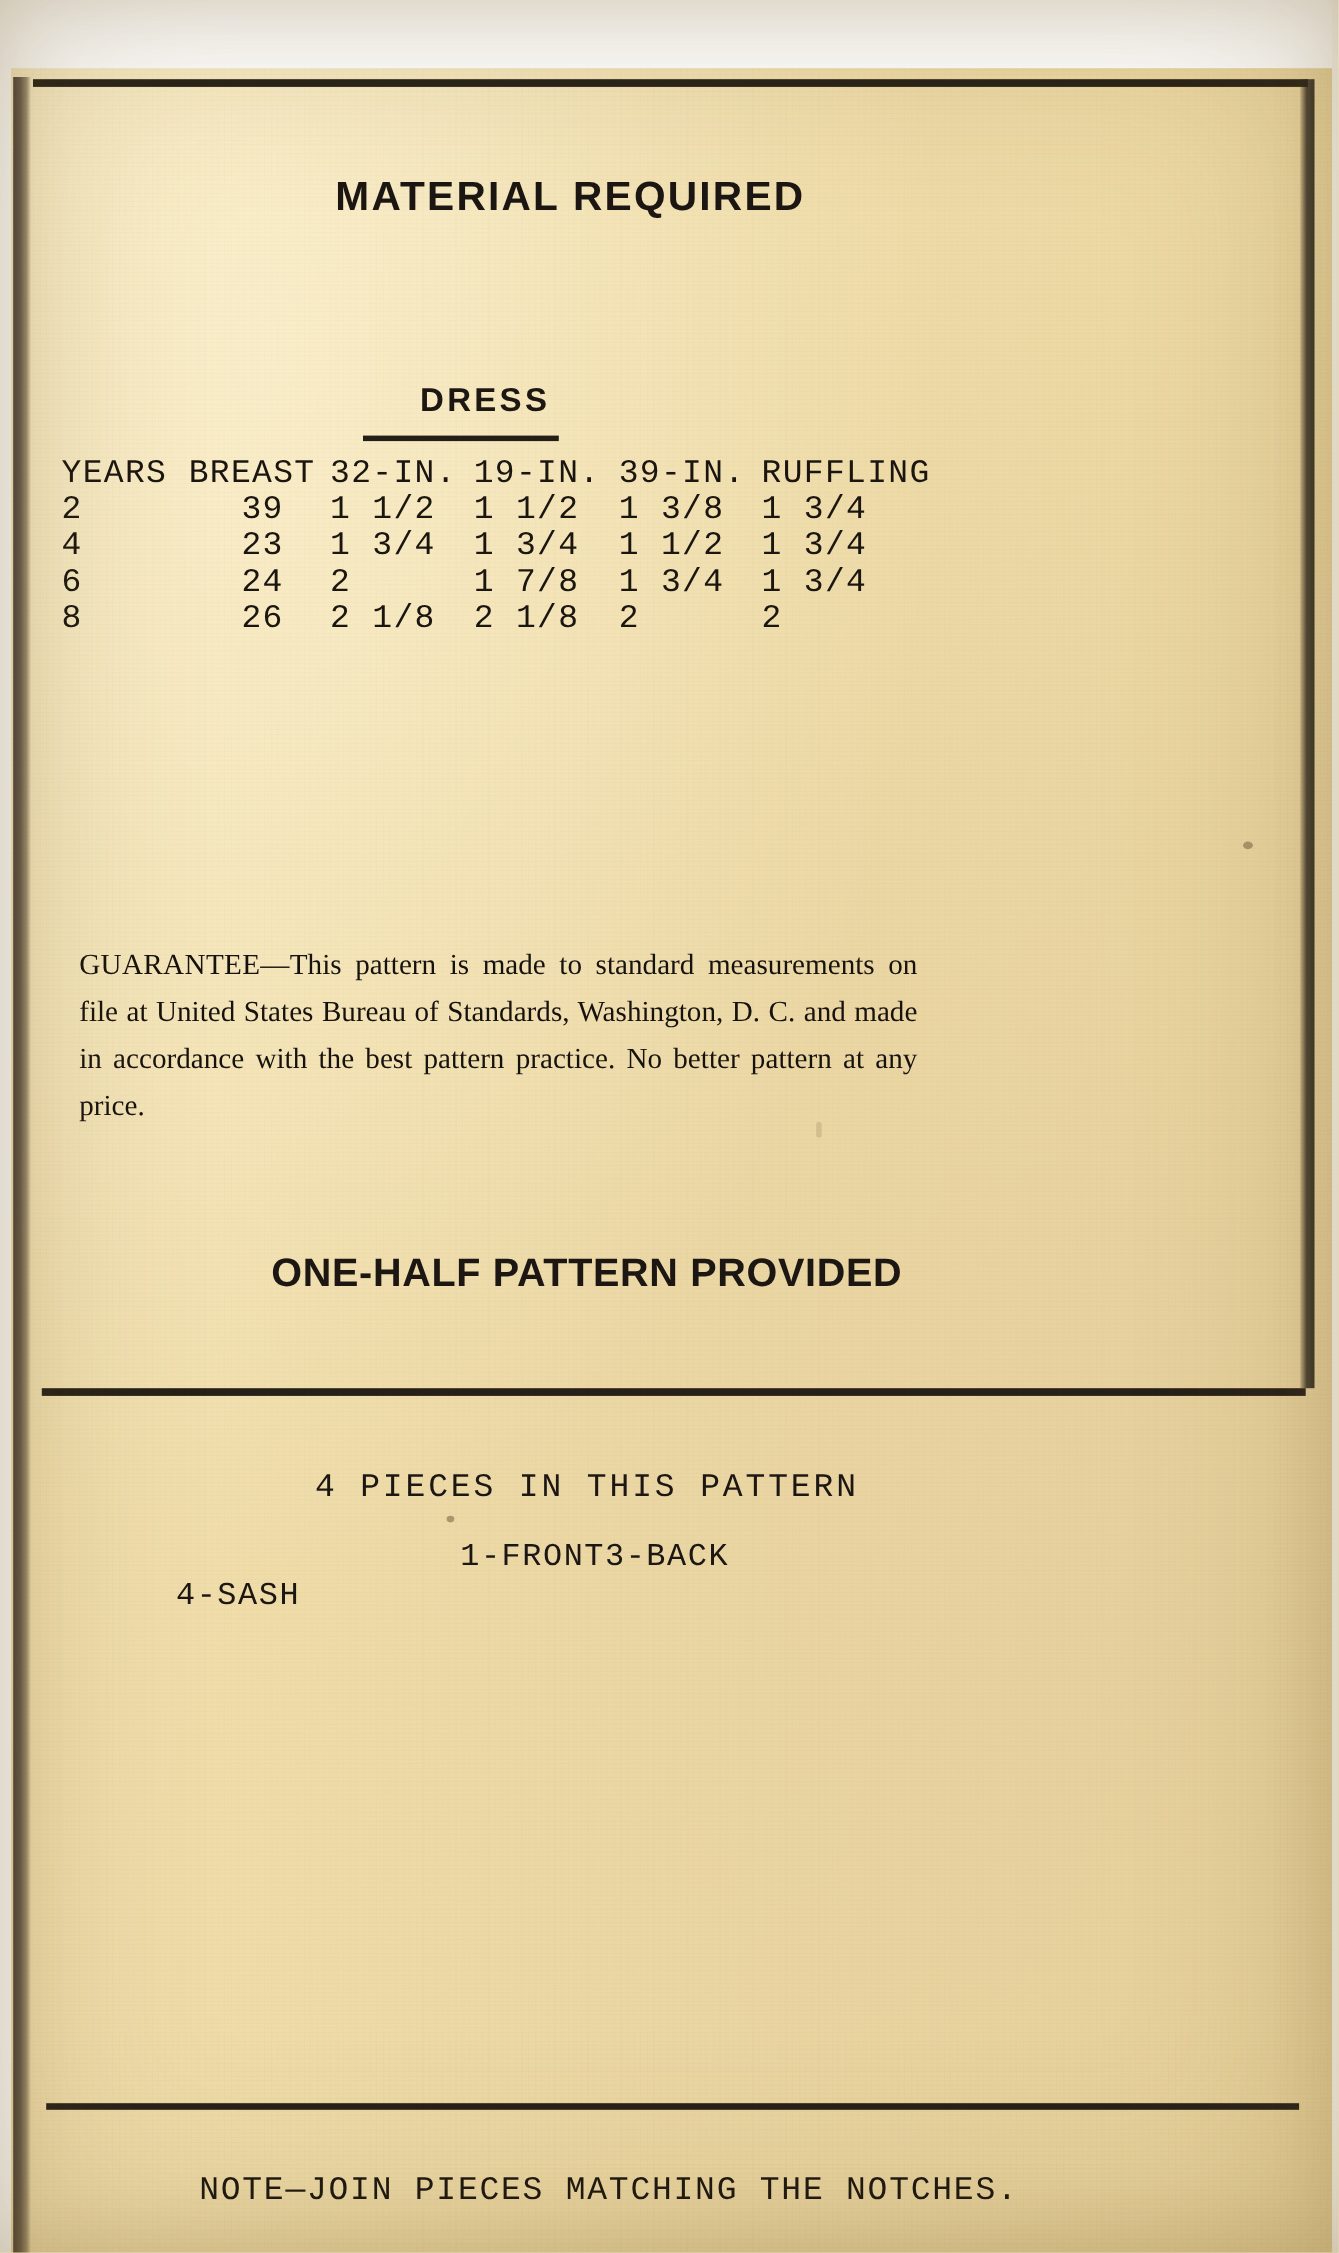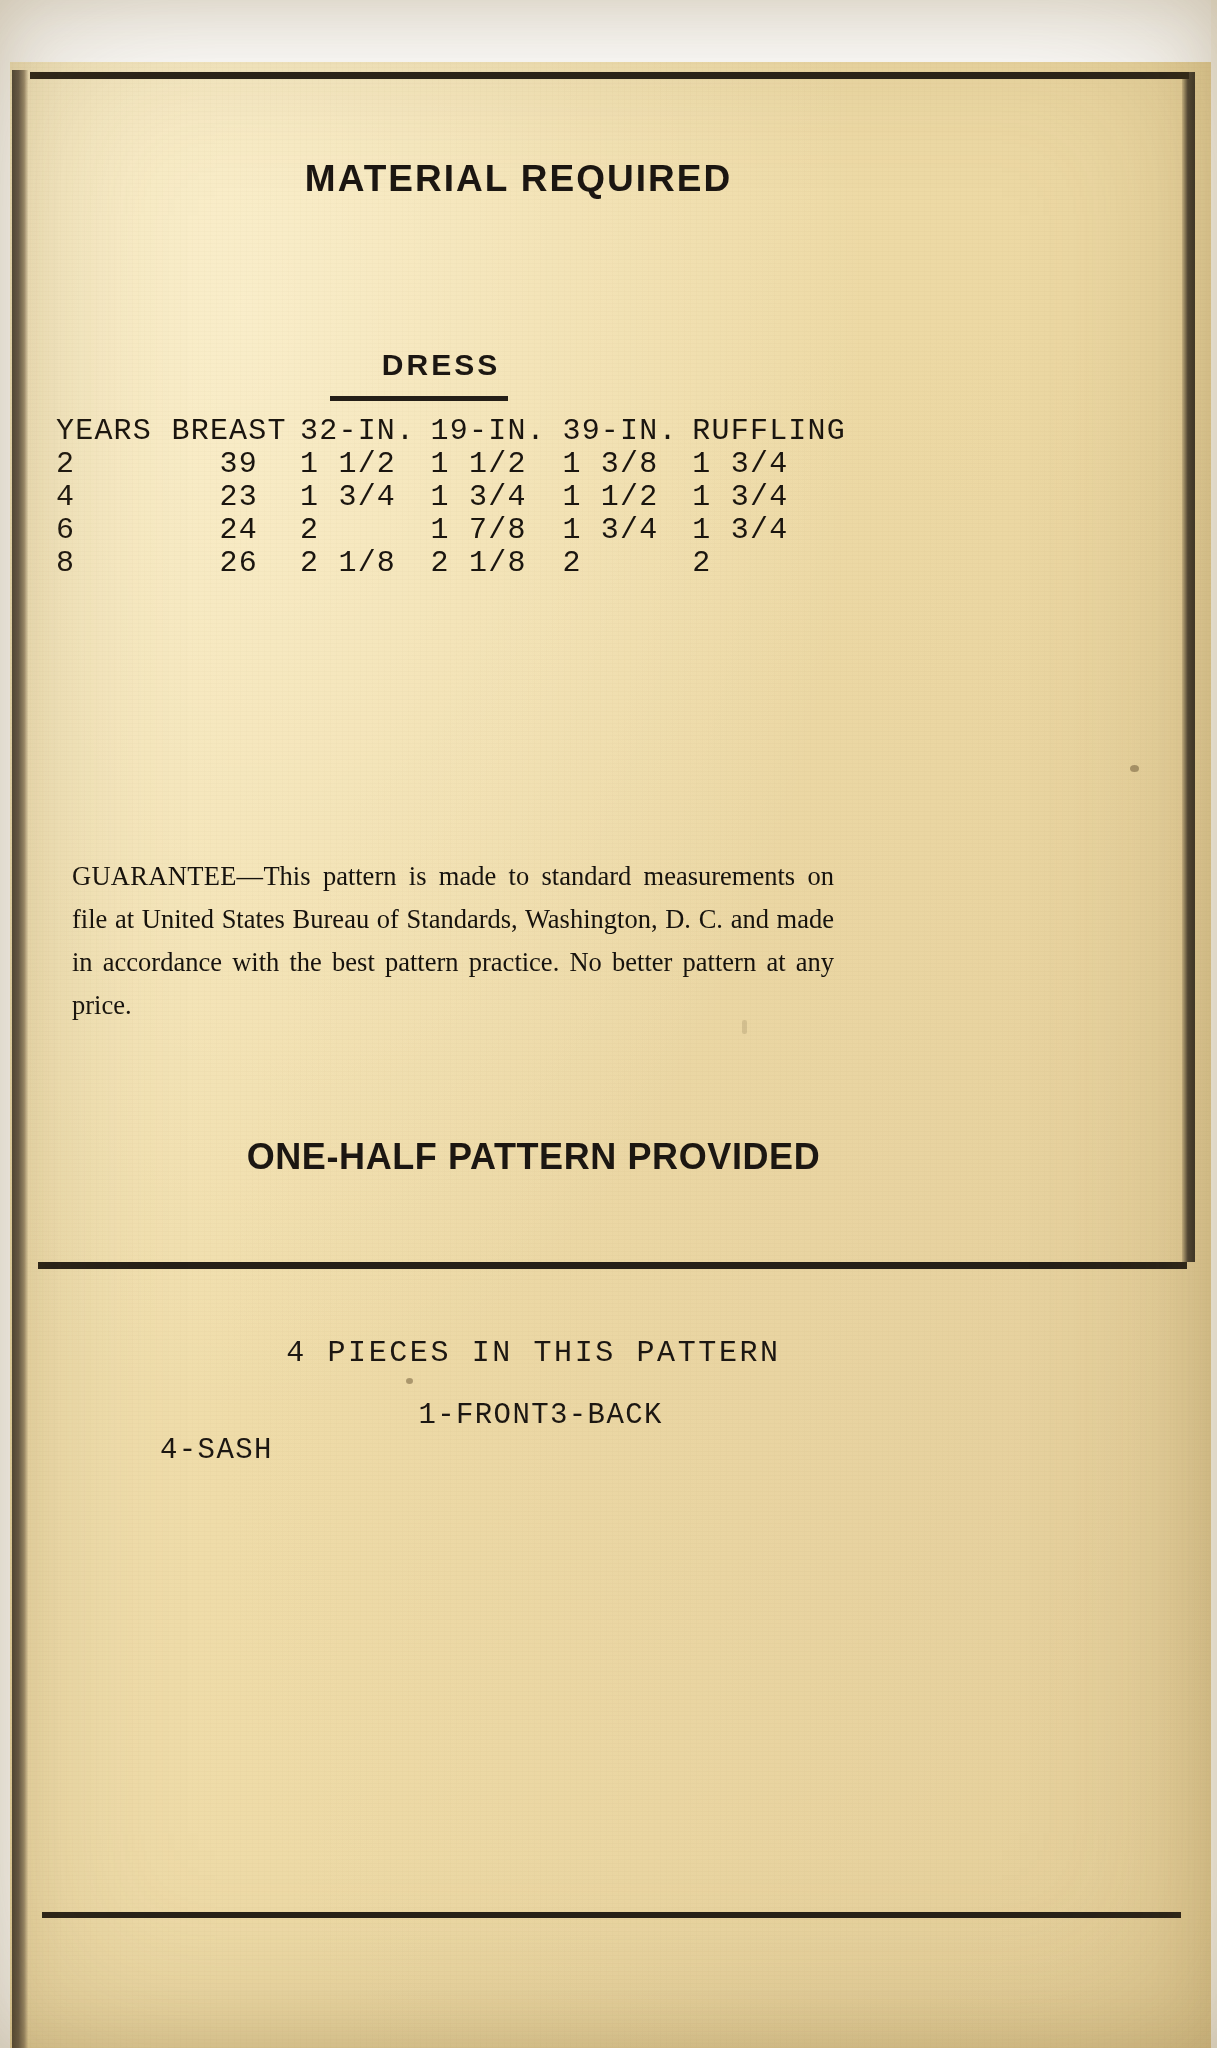--- a/index.html
+++ b/index.html
@@ -298,20 +298,21 @@
     <div class="pieces-list">
       <div class="row">
         <div class="c1">1-FRONT</div>
         <div class="c2">3-BACK</div>
       </div>
       <div class="row">
         <div class="c2">4-SASH</div>
       </div>
     </div>
 
+    <div id="note-bottom">NOTE—JOIN PIECES MATCHING THE NOTCHES.</div>
 
   </div>
 
   <div class="speck" style="left:1130px;top:765px;width:9px;height:7px;"></div>
   <div class="speck" style="left:406px;top:1378px;width:7px;height:6px;"></div>
   <div class="speck" style="left:742px;top:1020px;width:5px;height:14px;border-radius:2px;opacity:0.35;"></div>
 
   <div class="vignette"></div>
 </div>
 

